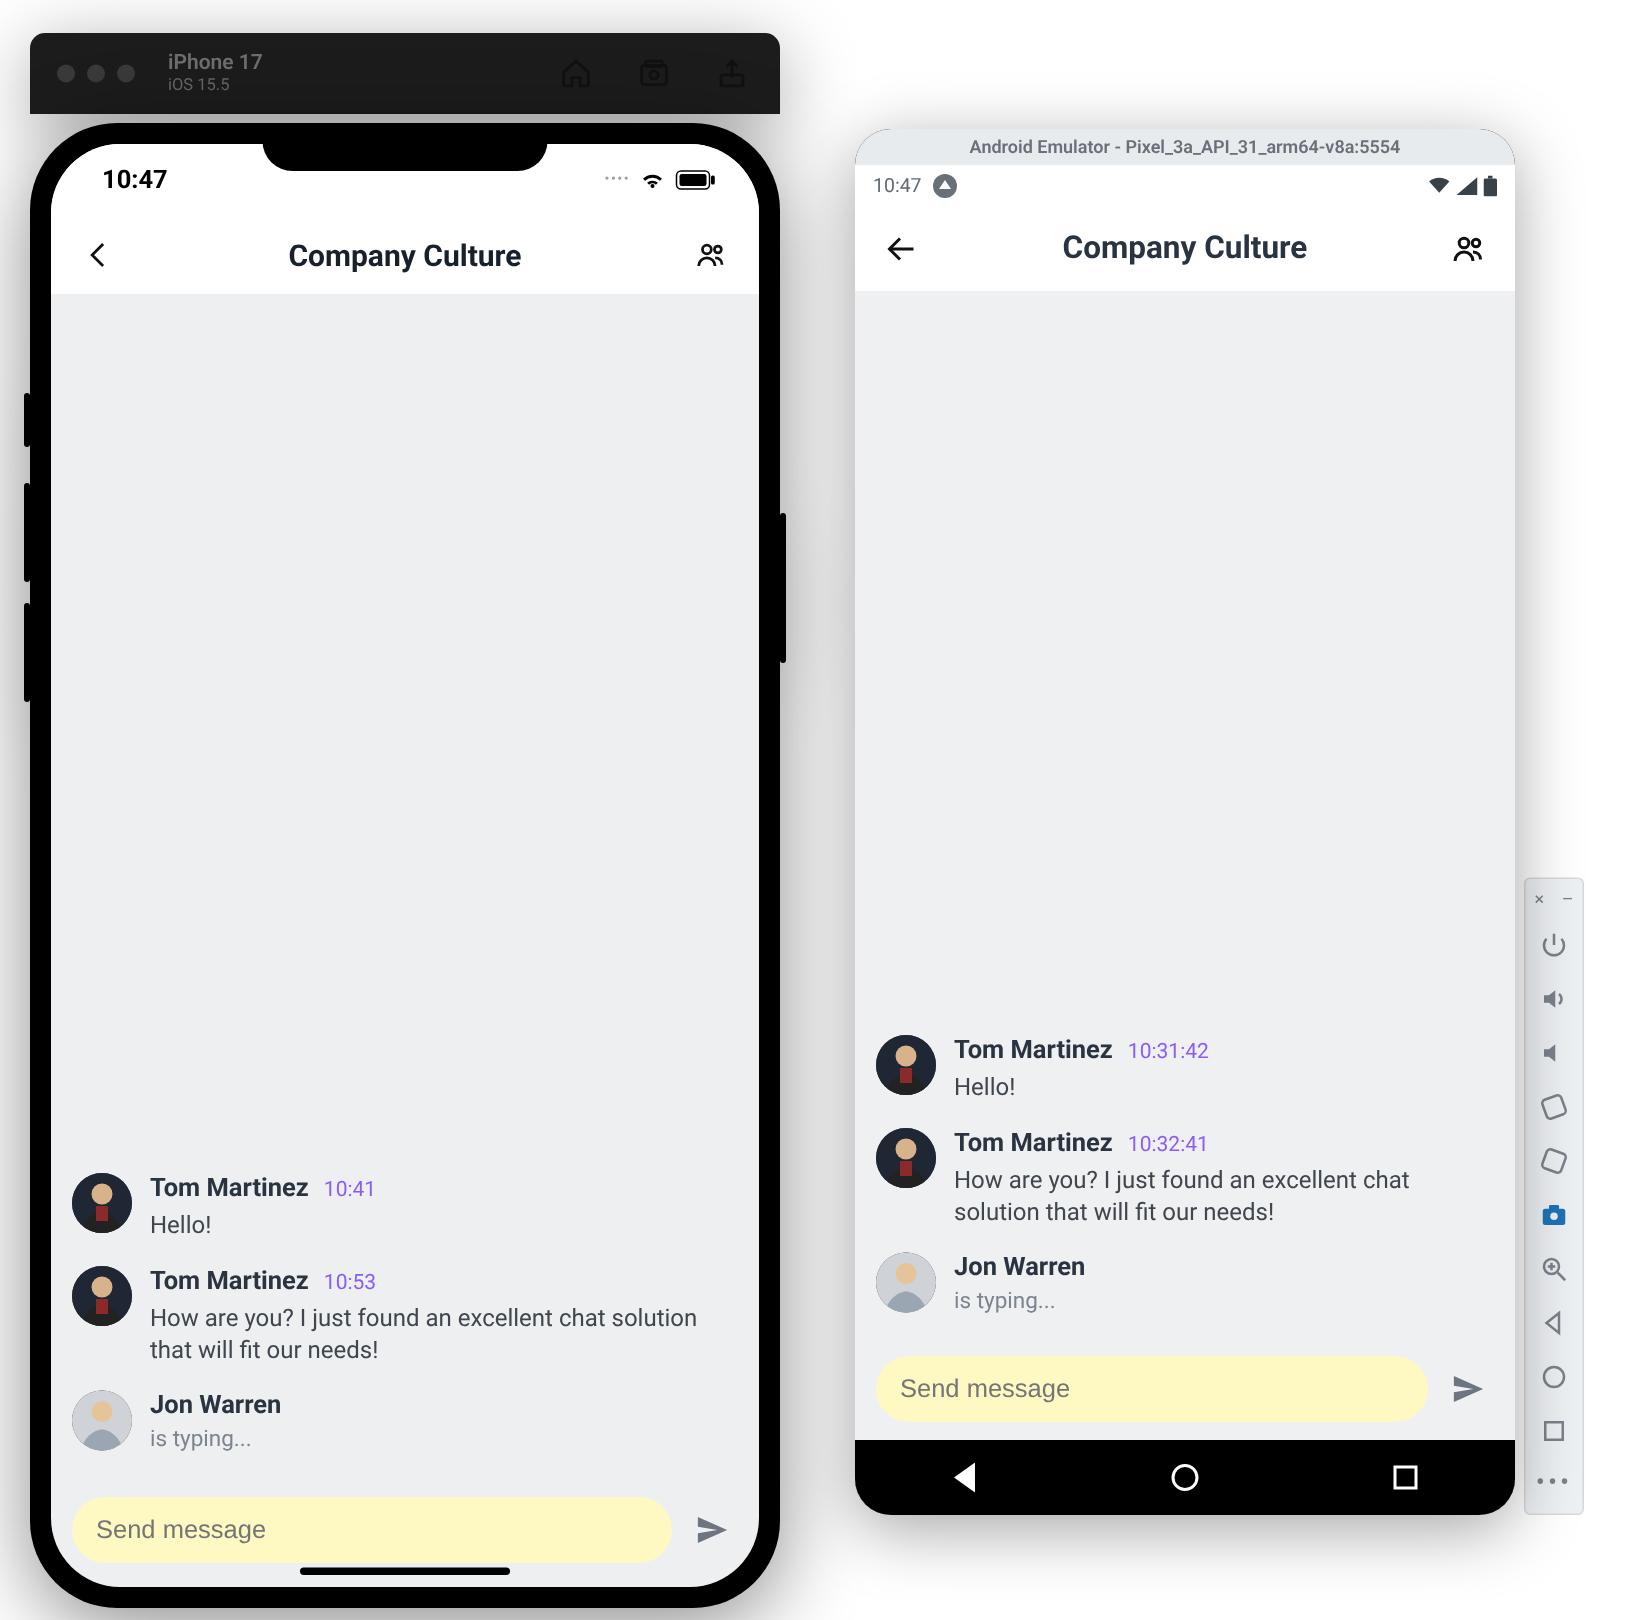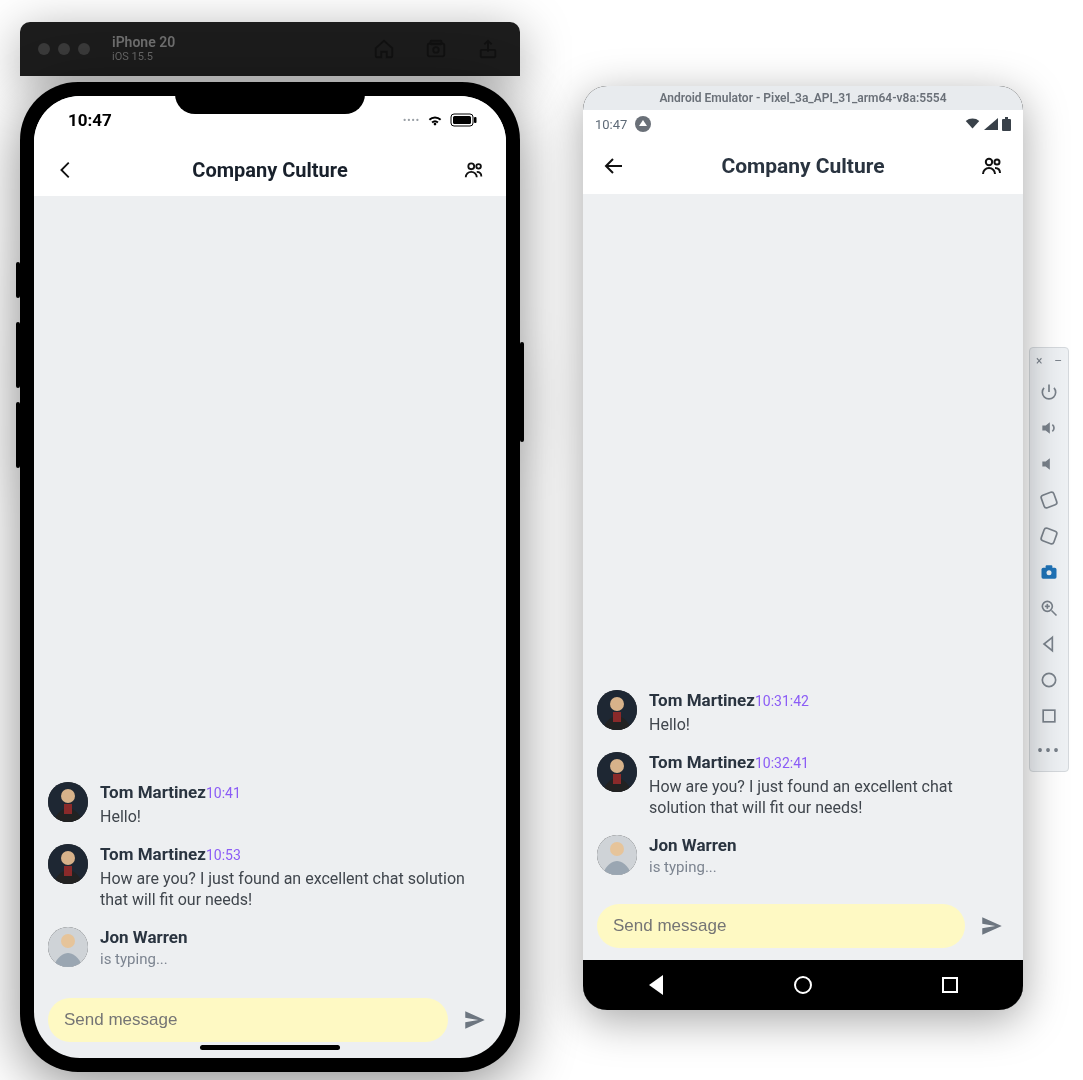--- a/index.html
+++ b/index.html
@@ -82,36 +82,36 @@
   }
   .app-header .title { font-size: 20px; font-weight: 700; color: #18202b; }
   .hdr-btn { width: 32px; height: 32px; display: flex; align-items: center; justify-content: center; cursor: pointer; }
   .hdr-btn svg { width: 22px; height: 22px; stroke: #111; stroke-width: 2; fill: none; }
 
   .chat-area { flex: 1; background: #edeff1; display: flex; flex-direction: column; justify-content: flex-end; padding: 12px 14px 8px; }
   .msg { display: flex; gap: 12px; margin-bottom: 16px; }
   .avatar { width: 40px; height: 40px; border-radius: 50%; background: #3b3b3b; flex-shrink: 0; overflow: hidden; }
   .avatar svg { width: 100%; height: 100%; }
   .msg-body { flex: 1; }
-  .msg-head { display: flex; align-items: baseline; }
+  .msg-head { display: flex; align-items: baseline; gap: 10px; }
   .msg-name { font-weight: 700; font-size: 17px; color: #2a3440; }
   .msg-time { font-size: 14px; color: #8b5cf6; }
   .msg-text { font-size: 16px; color: #40464d; margin-top: 4px; line-height: 1.35; }
   .typing-text { font-size: 15px; color: #7c8490; margin-top: 3px; }
 
   .composer { display: flex; align-items: center; gap: 10px; padding: 6px 14px 16px; }
   .input-pill { flex: 1; height: 44px; background: #fef9c3; border-radius: 22px; display: flex; align-items: center; padding: 0 16px; }
   .input-pill input { border: none; background: transparent; width: 100%; font-size: 17px; color: #7c8490; outline: none; }
   .send-btn { width: 34px; height: 34px; display: flex; align-items: center; justify-content: center; cursor: pointer; }
   .send-btn svg { width: 26px; height: 26px; fill: #6d7680; }
 
   .home-indicator { position: absolute; bottom: 8px; left: 50%; transform: translateX(-50%); width: 140px; height: 5px; background: #000; border-radius: 3px; }
 
   
-  .android-wrap { position: absolute; left: 583px; top: 86px; display: flex; align-items: center; }
+  .android-wrap { position: absolute; left: 570px; top: 86px; display: flex; align-items: flex-end; }
   .android-frame {
     width: 440px; height: 924px; background: #000; border-radius: 24px;
     display: flex; flex-direction: column; overflow: hidden;
     filter: drop-shadow(0 10px 22px rgba(0,0,0,.35));
   }
   .android-titlebar {
     height: 24px; background: #e8ebee; color: #6a7078; font-size: 12px;
     display: flex; align-items: center; justify-content: center; font-weight: 600;
   }
   .android-screen {
@@ -160,21 +160,21 @@
 <body>
 
 <div class="iphone-wrap">
   <div class="iphone-topbar">
     <div class="traffic-dots">
         <span></span>
         <span></span>
         <span></span>
       </div>
     <div class="sim-labels">
-      <div class="sim-device">iPhone 20</div>
+      <div class="sim-device">iPhone 17</div>
       <div class="sim-os">iOS 15.5</div>
     </div>
     <div class="sim-icons">
       <span class="hdr-btn">
           <svg viewBox="0 0 24 24">
             <path d="M3 11 12 3l9 8v9a1 1 0 0 1-1 1h-5v-6h-6v6H4a1 1 0 0 1-1-1z"></path>
           </svg>
         </span>
       <span class="hdr-btn">
           <svg viewBox="0 0 24 24">

